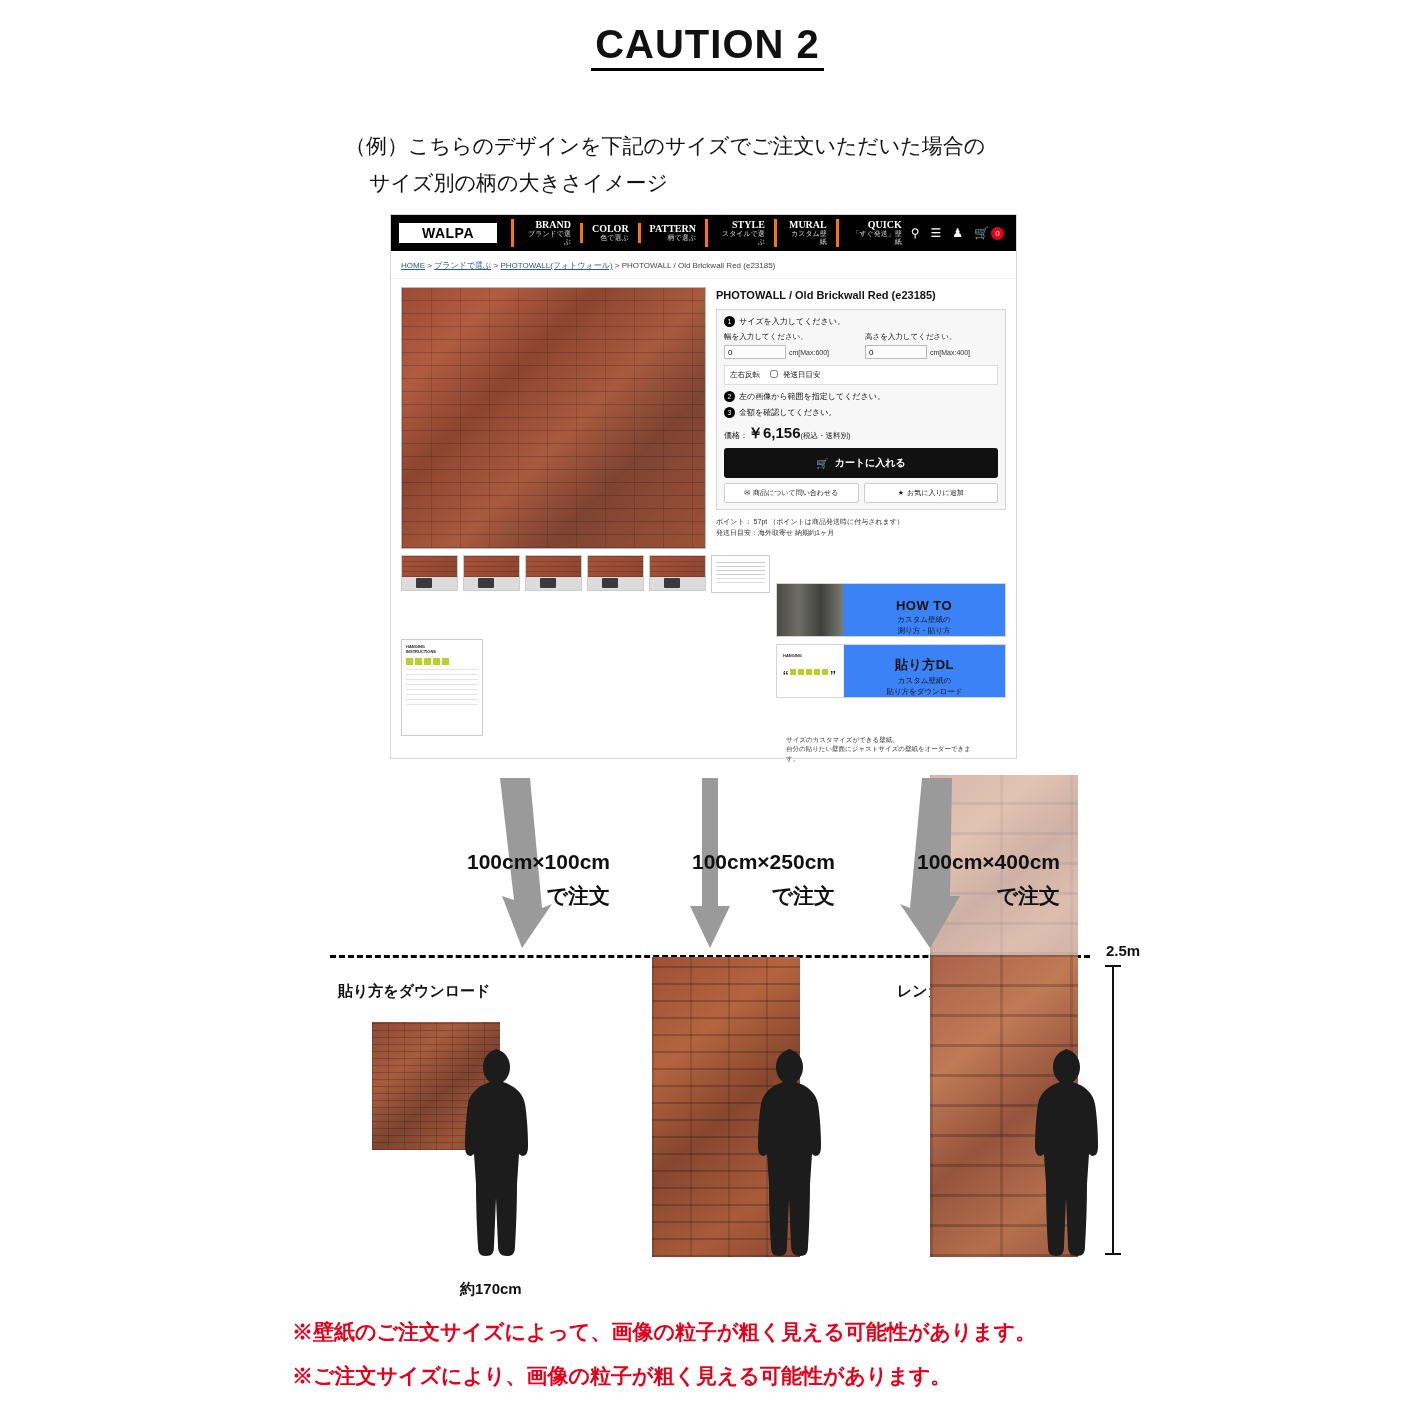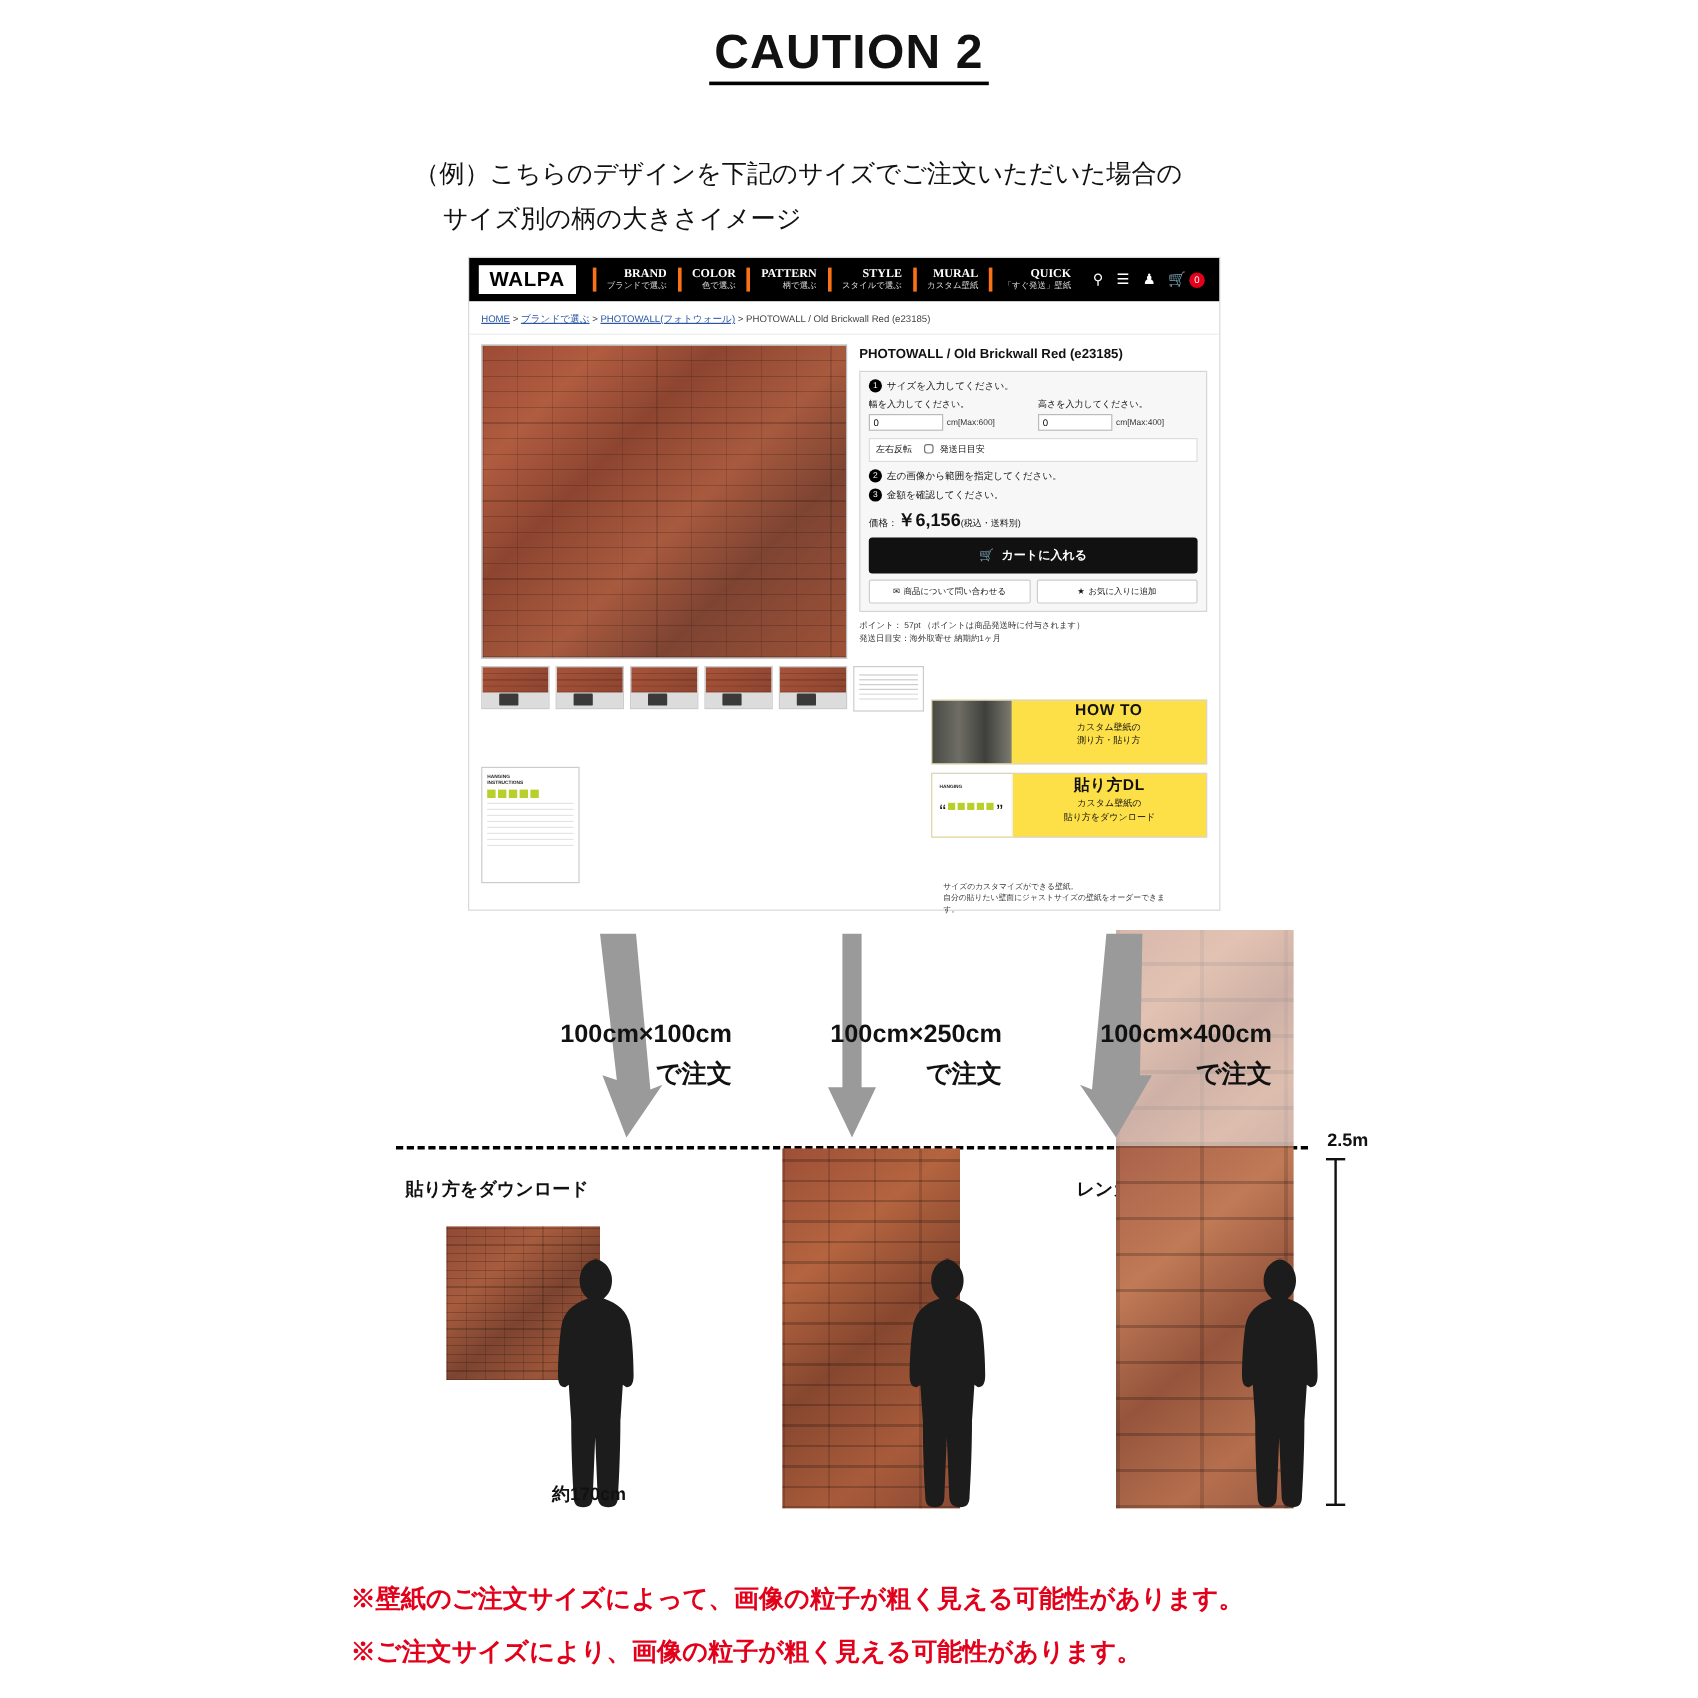--- a/index.html
+++ b/index.html
@@ -22,22 +22,22 @@
   
   .browser{
     position:absolute;left:390px;top:214px;width:627px;height:545px;
     background:#fff;border:1px solid #d9d9d9;box-sizing:border-box;
   }
   .nav{
     height:36px;background:#000;color:#fff;display:flex;align-items:center;
     padding:0 8px;box-sizing:border-box;
   }
   .logo{
-    background:#fff;color:#000;font-weight:bold;font-size:17px;
-    padding:2px 9px;letter-spacing:.5px;margin-right:14px;
+    background:#fff;color:#000;font-weight:bold;font-size:14px;
+    padding:2px 23px;letter-spacing:.5px;margin-right:14px;
   }
   .nav-item{
     text-align:right;padding:0 9px;border-left:3px solid #f97316;line-height:1.1;font-family:Liberation Serif, serif;
   }
   .nav-item .en{font-size:10px;font-weight:bold;display:block;}
   .nav-item .ja{font-size:7px;display:block;color:#ddd;margin-top:1px;}
   .nav-icons{margin-left:auto;display:flex;align-items:center;gap:11px;padding-right:4px;}
   .nav-icons .ic{font-size:12px;color:#fff;}
   .cart-wrap{position:relative;display:flex;align-items:center;}
   .cart-badge{
@@ -113,21 +113,21 @@
   }
   .sheet{
     position:absolute;left:0;top:42px;width:80px;height:95px;border:1px solid #ccc;background:#fff;
   }
   .sheet .hd{font-size:4px;font-weight:bold;padding:4px;color:#222;}
   .sheet .dots{display:flex;gap:2px;padding:0 4px;}
   .sheet .dots i{width:7px;height:7px;background:#b9cf2c;display:block;}
   .sheet .ln{height:1px;background:#e4e4e4;margin:4px 4px 0 4px;}
   .side-cards{position:absolute;right:10px;top:368px;width:230px;}
   .card{
-    border:1px solid #d5d5d5;height:52px;display:flex;align-items:flex-start;margin-bottom:7px;background:#fde047;
+    border:1px solid #d5d5d5;height:52px;display:flex;align-items:flex-end;margin-bottom:7px;background:#3b82f6;
   }
   .card .pic{width:66px;height:100%;}
   .card .pic.forest{background:linear-gradient(90deg,#4a4a46,#6e6e66,#3f3f3c,#7b7b72);}
   .card .pic.inst{background:#fff;border-right:1px solid #eee;position:relative;}
   .card .pic.inst u{position:absolute;left:6px;top:8px;font-size:4px;font-weight:bold;text-decoration:none;color:#222;}
   .card .pic.inst q{position:absolute;left:6px;top:24px;display:flex;gap:2px;}
   .card .pic.inst q i{width:6px;height:6px;background:#b9cf2c;display:block;}
   .card .txt{flex:1;text-align:center;}
   .card .t1{font-size:13px;font-weight:bold;letter-spacing:.5px;}
   .card .t2{font-size:7.5px;line-height:1.4;margin-top:2px;}
@@ -447,16 +447,16 @@
   <svg width="90" height="215" viewBox="0 0 90 215">
     <path fill="#1c1c1c" d="M45 4c-10 0-17 8-17 18 0 7 3 12 7 15-12 4-20 11-22 22-2 12-3 30-3 42 0 7 2 10 6 10l3-2 2 30c0 22 1 47 2 62 0 7 2 10 8 10s8-3 8-10l2-48 2 48c0 7 3 10 9 10s8-3 8-10c1-15 2-40 2-62l2-30 3 2c4 0 6-3 6-10 0-12-1-30-3-42-2-11-10-18-22-22 4-3 7-8 7-15 0-10-7-18-17-18z"></path>
   </svg>
 </div>
 <div class="silhouette" style="left:1025px;top:1045px;">
   <svg width="90" height="215" viewBox="0 0 90 215">
     <path fill="#1c1c1c" d="M45 4c-10 0-17 8-17 18 0 7 3 12 7 15-12 4-20 11-22 22-2 12-3 30-3 42 0 7 2 10 6 10l3-2 2 30c0 22 1 47 2 62 0 7 2 10 8 10s8-3 8-10l2-48 2 48c0 7 3 10 9 10s8-3 8-10c1-15 2-40 2-62l2-30 3 2c4 0 6-3 6-10 0-12-1-30-3-42-2-11-10-18-22-22 4-3 7-8 7-15 0-10-7-18-17-18z"></path>
   </svg>
 </div>
 
-<div class="note" style="left:460px;top:1236px;">約170cm</div>
+<div class="note" style="left:460px;top:1280px;">約170cm</div>
 
 <div class="note red-note" style="left:292px;top:1318px;font-size:21px;">※壁紙のご注文サイズによって、画像の粒子が粗く見える可能性があります。</div>
 <div class="note red-note" style="left:292px;top:1362px;font-size:21px;">※ご注文サイズにより、画像の粒子が粗く見える可能性があります。</div>
 
 </body></html>

